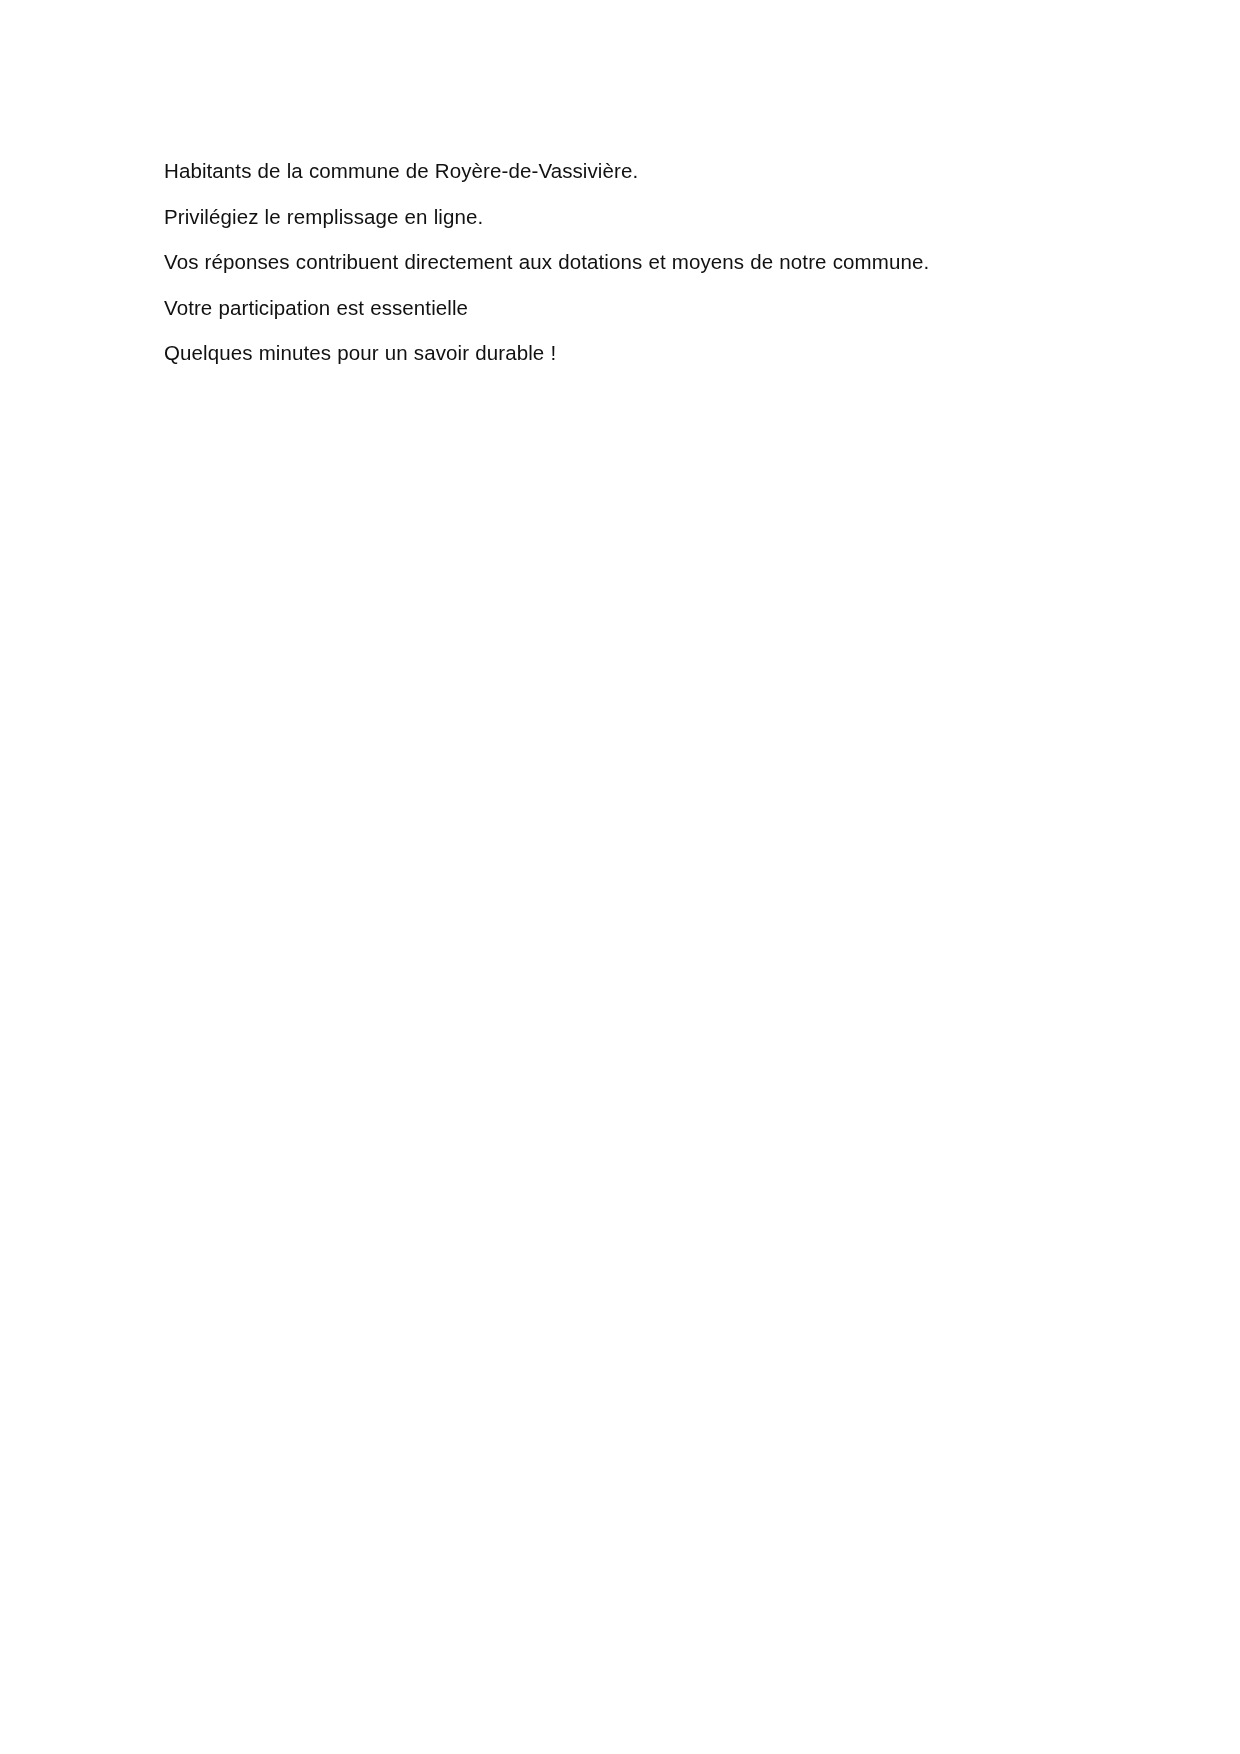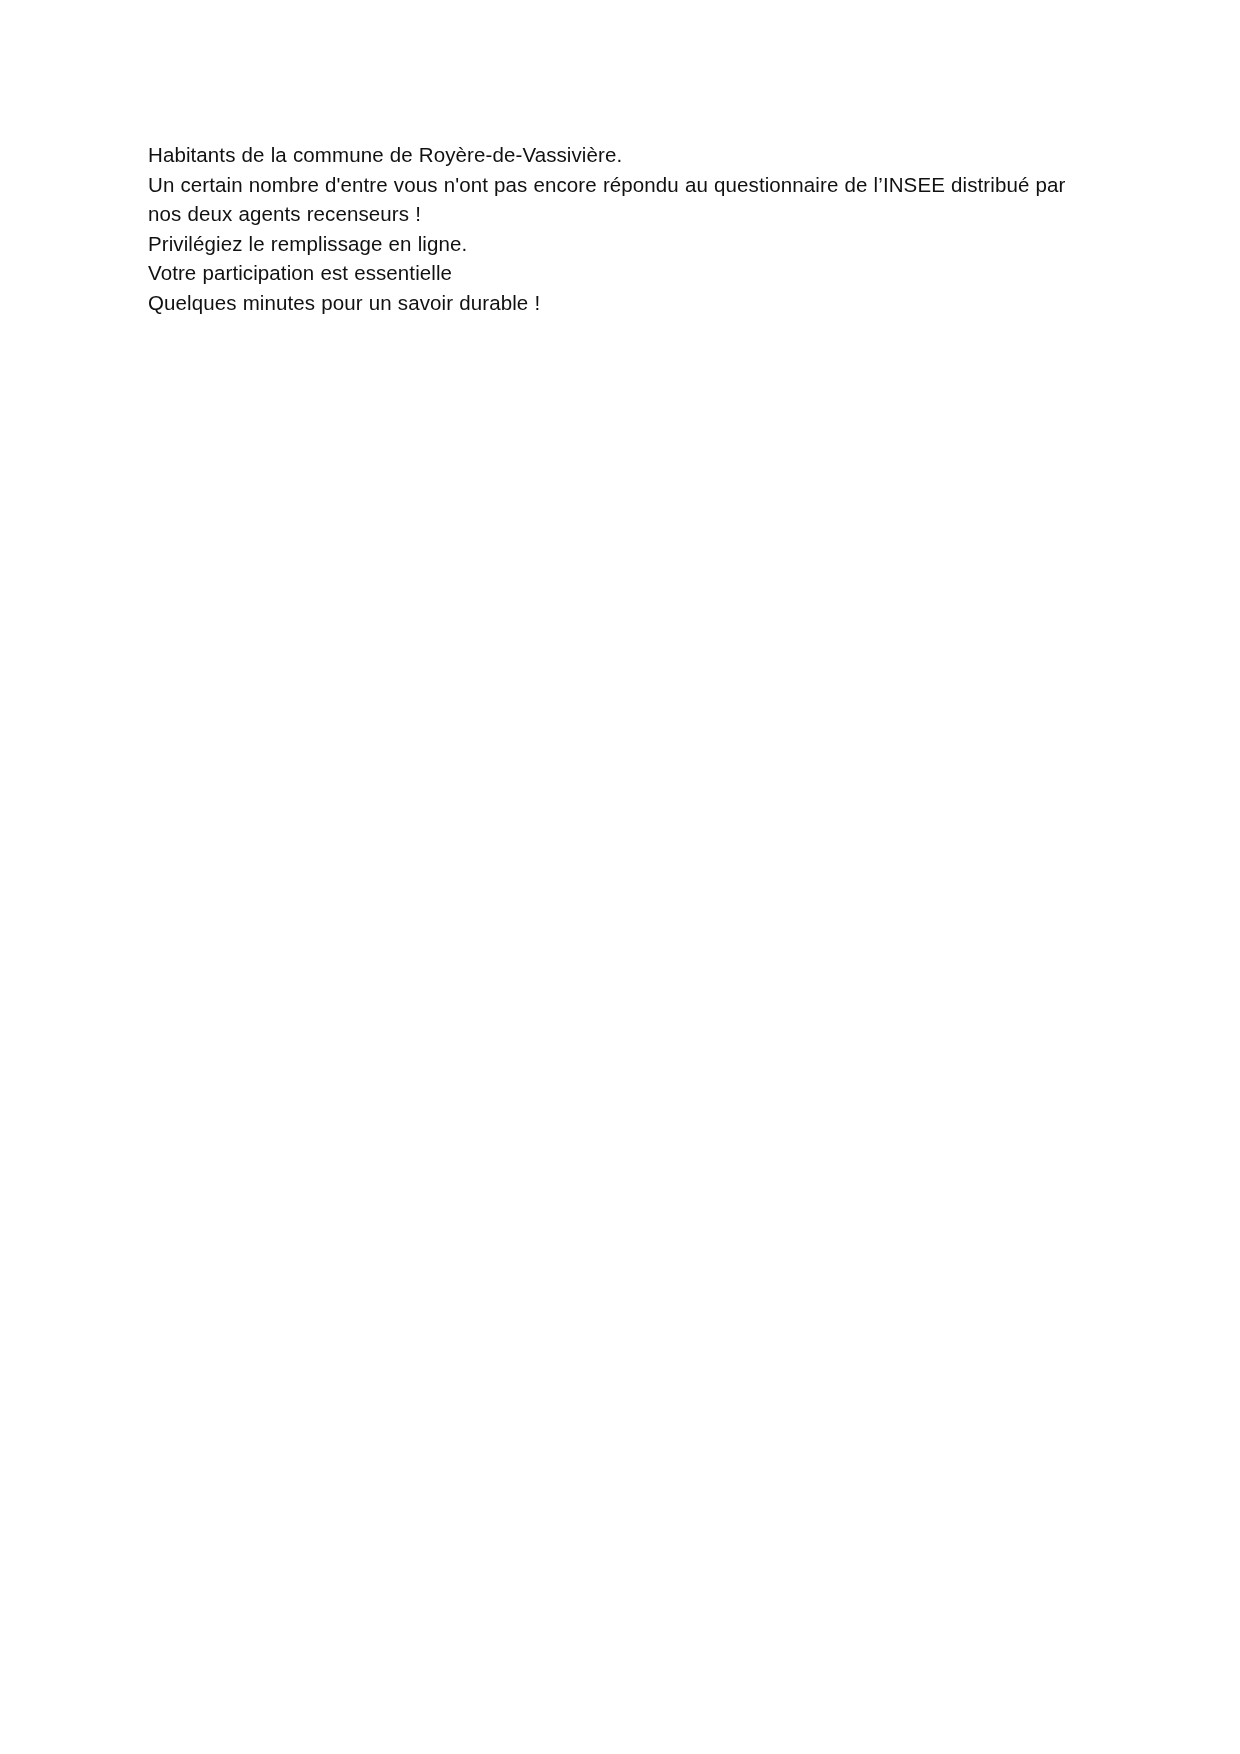--- a/index.html
+++ b/index.html
@@ -21,33 +21,33 @@
     background: #ffffff;
     box-sizing: border-box;
   }
   .text-block {
     position: absolute;
     left: 148px;
     top: 140px;
     width: 930px;
   }
   .text-block p {
-    margin: 0;
+    margin: 16px;
     font-size: 20.5px;
     line-height: 29.5px;
     color: #111111;
     font-weight: 400;
     letter-spacing: 0.1px;
     word-spacing: 0.3px;
   }
 </style>
 </head>
 <body>
 
 <div class="page">
   <div class="text-block">
     <p>Habitants de la commune de Royère-de-Vassivière.</p>
-    <p> Un certain nombre d'entre vous n'ont pas encore répondu au questionnaire de l’INSEE distribué par nos deux agents recenseurs !</p>
     <p>Privilégiez le remplissage en ligne.</p>
+    <p> Vos réponses contribuent directement aux dotations et moyens de notre commune.</p>
     <p> Votre participation est essentielle</p>
     <p>Quelques minutes pour un savoir durable !</p>
   </div>
 </div>
 
 </body></html>

